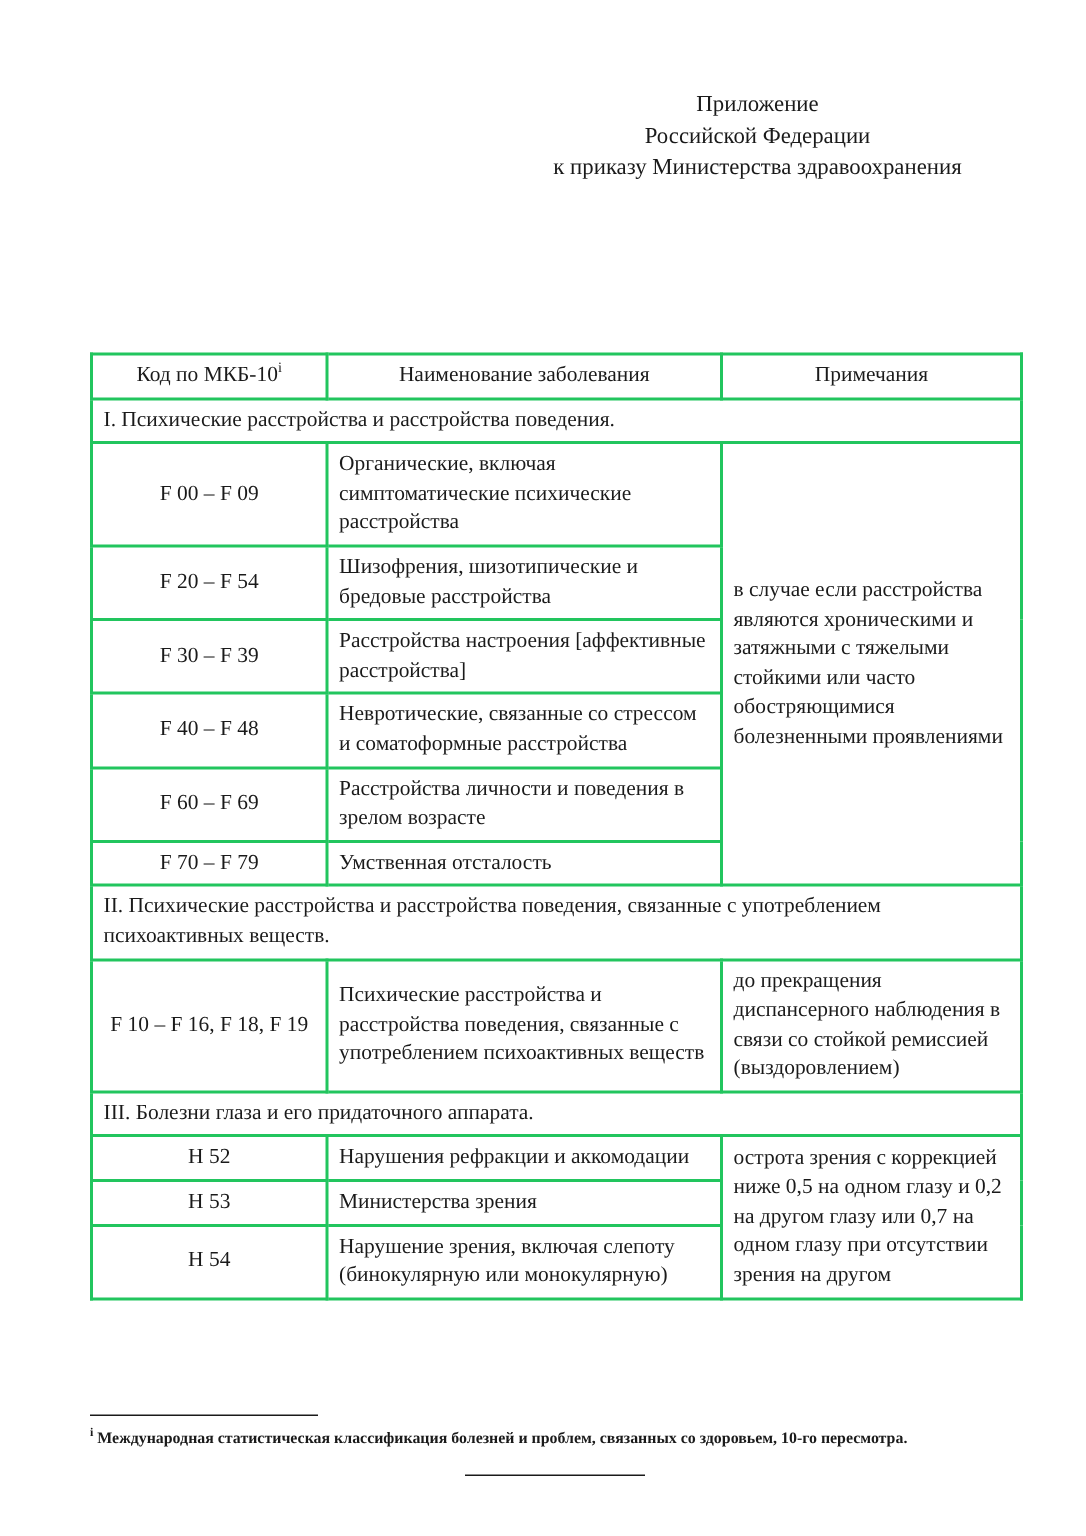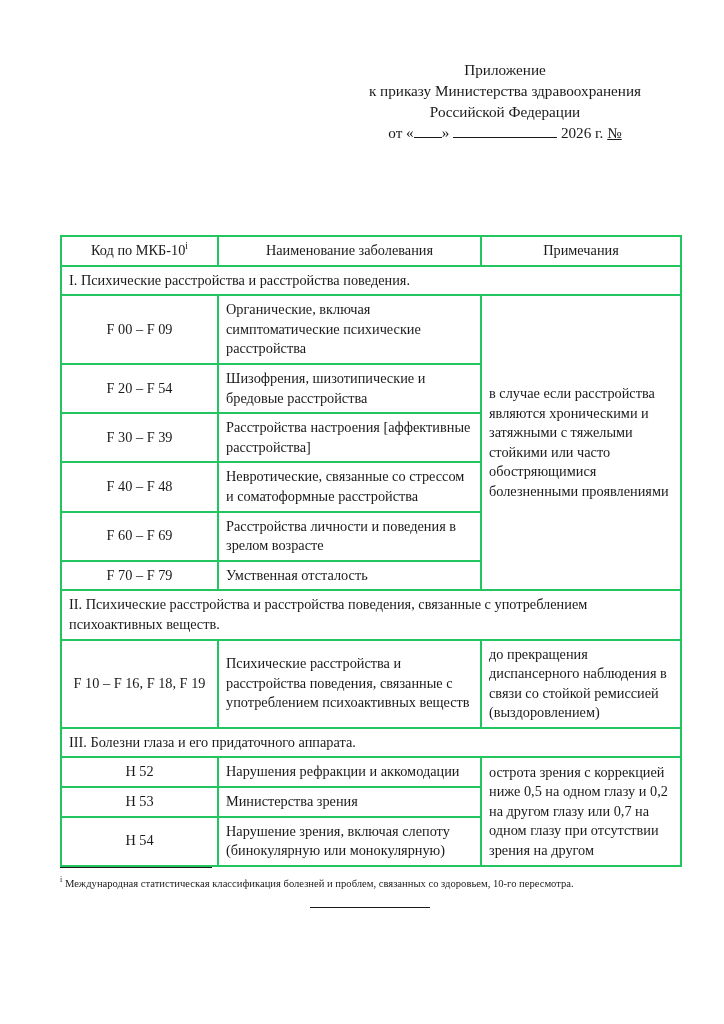--- a/index.html
+++ b/index.html
@@ -116,22 +116,23 @@
   .sup-i {
     font-size: 9.6px;
     vertical-align: super;
     line-height: 0;
   }
 
   
   .footnote-area {
     position: absolute;
     left: 60px;
-    top: 852px;
+    top: 928px;
     width: 620px;
+    font-weight: bold;
   }
   .footnote-rule {
     width: 152px;
     height: 0;
     border-top: 1px solid #1a1a1a;
     margin: 0 0 9px 0;
   }
   .footnote-text {
     font-size: 10.6px;
     line-height: 14px;
@@ -147,25 +148,22 @@
     margin: 16px auto 0 auto;
   }
 </style>
 </head>
 <body>
 
 <div class="page">
 
   <div class="doc-header">
     <div class="hline hline-1">Приложение</div>
+    <div class="hline hline-3">Российской Федерации</div>
     <div class="hline hline-2">к приказу Министерства здравоохранения</div>
-    <div class="hline hline-3">Российской Федерации</div>
-    <div class="hline hline-4">
-      <span>от «</span><span class="blank-rule rule-short"></span><span>» </span><span class="blank-rule rule-long"></span><span> 2026 г. </span><span class="numero">№</span>
-    </div>
   </div>
 
 
   <div class="tbl-wrap">
     <table class="disease-table">
       <colgroup>
         <col class="c-code">
         <col class="c-name">
         <col class="c-note">
       </colgroup>

